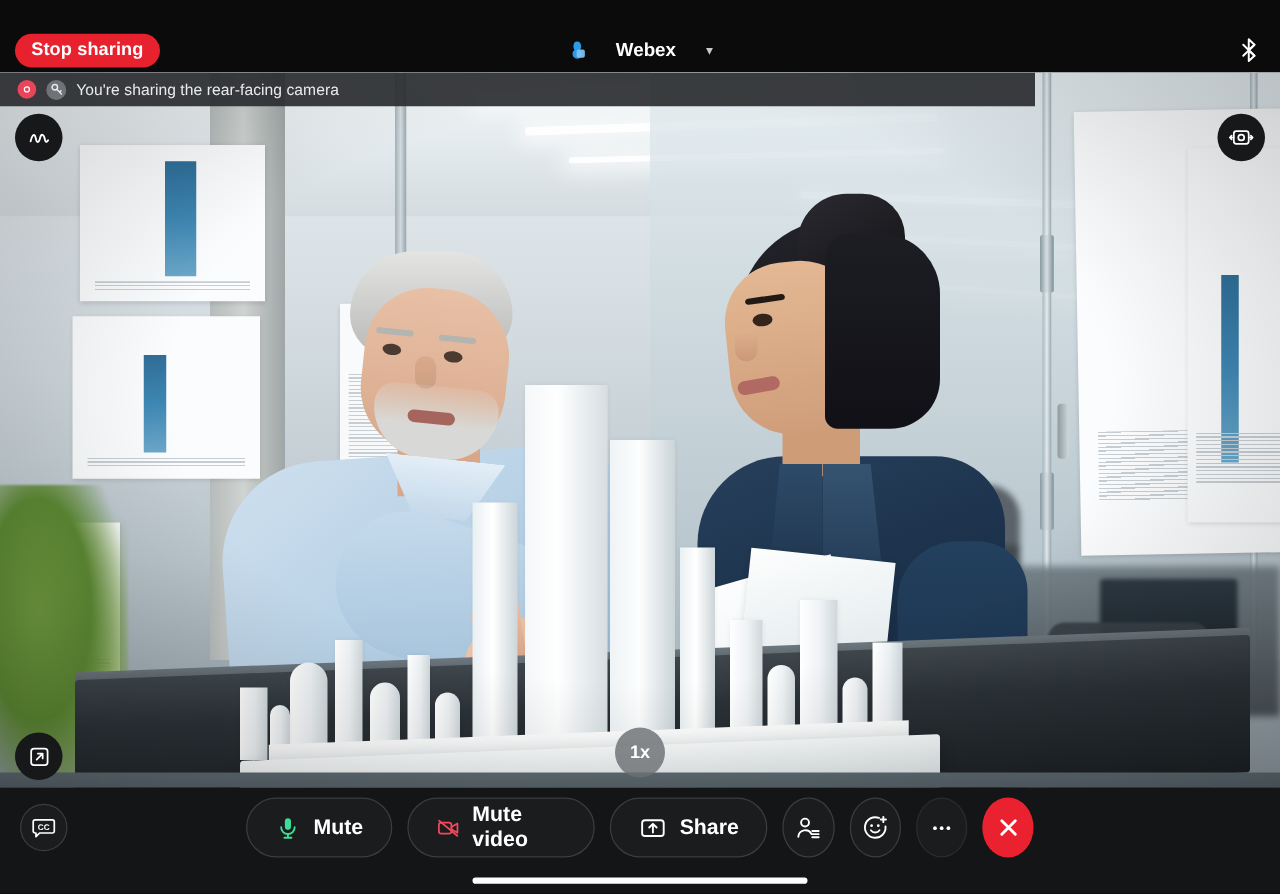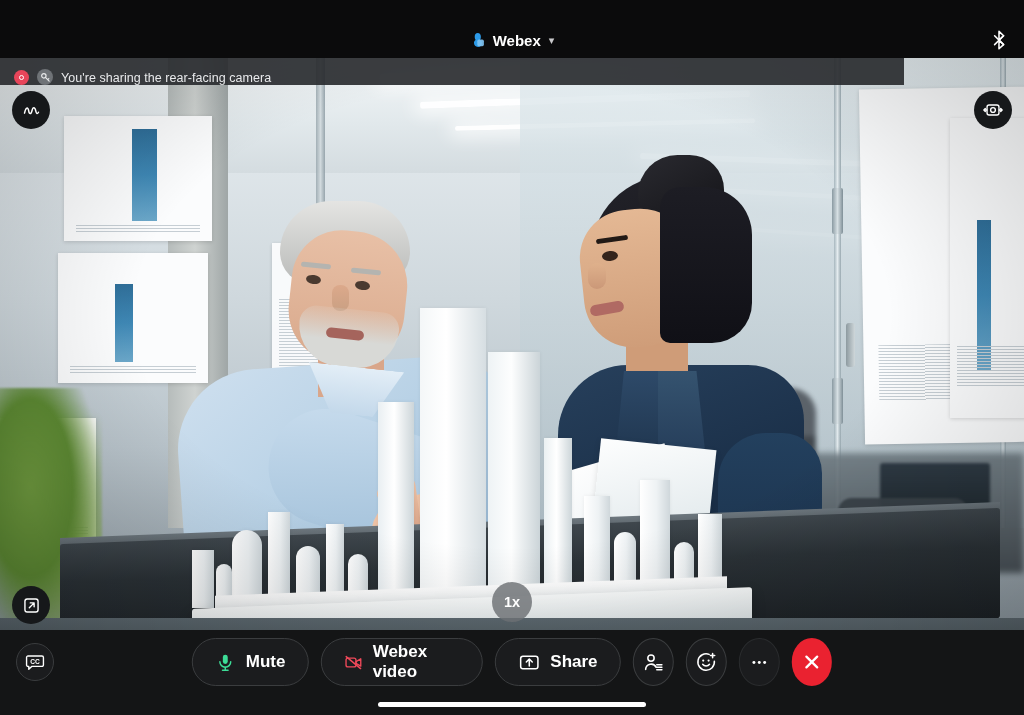--- a/index.html
+++ b/index.html
@@ -40,21 +40,21 @@
   }
   .stop-sharing{
     position:absolute; left:12px; top:5px;
     background:#e8212e; color:#fff; border:none;
     font-size:14.5px; font-weight:600; letter-spacing:.1px;
     padding:5px 13px 6px; border-radius:14px; cursor:pointer;
     font-family:"Liberation Sans", sans-serif;
   }
   .app-title{
     position:absolute; left:50%; top:0; transform:translateX(-50%);
-    height:36px; display:flex; align-items:center; gap:7px;
+    height:36px; display:flex; align-items:center; gap:23px;
     color:#fff; font-size:15px; font-weight:700; cursor:pointer;
   }
   .wbx-logo{ width:16px; height:16px; position:relative; display:block; }
   .chev{ font-size:11px; color:#c9c9cc; font-weight:400; margin-left:1px;}
   .bt-icon{ position:absolute; right:14px; top:7px; width:22px; height:22px; }
 
   
   .stage{
     position:absolute; left:0; top:58px; width:1024px; height:572px;
     overflow:hidden; background:#9aa7ae;
@@ -268,23 +268,23 @@
     background:linear-gradient(90deg,#e9eff2,#ffffff 45%,#ccd5d9); }
   .tall4{ left:352px; width:28px; height:170px;
     background:linear-gradient(90deg,#eaf0f2,#ffffff 45%,#ccd5d9); }
   .cyl{ border-radius:16px 16px 0 0; }
 
   .vignette{ position:absolute; inset:0; pointer-events:none;
     background:radial-gradient(ellipse at 50% 45%, rgba(0,0,0,0) 52%, rgba(0,0,0,.22) 100%);}
 
   
   .share-banner{
-    position:absolute; left:0; top:0; width:904px; height:27px;
+    position:absolute; left:0; top:0; width:828px; height:27px;
     background:rgba(42,45,48,.92);
-    display:flex; align-items:flex-end; gap:8px; padding-left:14px;
+    display:flex; align-items:center; gap:8px; padding-left:14px;
     color:#e9eaec; font-size:12.5px; letter-spacing:.05px;
   }
   .rec-dot{ width:15px; height:15px; border-radius:50%; background:#e8455a;
     display:flex; align-items:center; justify-content:center; flex:none;}
   .rec-dot b{ display:block; width:5px; height:5px; border-radius:50%;
     border:1.4px solid #fff; }
   .key-badge{ width:16px; height:16px; border-radius:50%; background:#6f7377;
     display:flex; align-items:center; justify-content:center; flex:none;}
 
   
@@ -337,20 +337,21 @@
     width:268px; height:5px; border-radius:3px; background:#fff;
   }
 </style>
 </head>
 <body>
 
 <div class="screen">
 
 
   <div class="navrow">
+    <button class="stop-sharing">Stop sharing</button>
 
     <div class="app-title">
       <svg class="wbx-logo" viewBox="0 0 16 16">
         <path d="M8 1.1c2.0 0 3.2 1.6 3.2 3.8 0 1.3-.4 2.4-1 3.2 1.2.5 2 1.6 2 3.1 0 2.2-1.6 3.7-3.9 3.7-2.5 0-4-1.6-4-3.9 0-1.4.6-2.5 1.6-3.1-.6-.8-.9-1.8-.9-2.9C5 2.7 6.1 1.1 8 1.1z" fill="#2c9ae8"></path>
         <rect x="7.6" y="7.6" width="6.6" height="6.6" rx="1.6" fill="#7fc3f2" opacity=".92"></rect>
       </svg>
       <span>Webex</span>
       <span class="chev">▾</span>
     </div>
 
@@ -544,21 +545,21 @@
         </svg>
         <span>Mute</span>
       </div>
 
       <div class="pill">
         <svg width="23" height="23" viewBox="0 0 24 24">
           <rect x="2.8" y="6.6" width="12.4" height="10.8" rx="2.4" fill="none" stroke="#f0495a" stroke-width="1.7"></rect>
           <path d="M15.2 10.8 L21.2 7.4 v9.2 l-6-3.4 Z" fill="none" stroke="#f0495a" stroke-width="1.7" stroke-linejoin="round"></path>
           <path d="M3 4.6 L21 19.6" stroke="#f0495a" stroke-width="1.8" stroke-linecap="round"></path>
         </svg>
-        <span>Webex video</span>
+        <span>Mute video</span>
       </div>
 
       <div class="pill">
         <svg width="23" height="23" viewBox="0 0 24 24">
           <rect x="3" y="5.4" width="18" height="13.2" rx="2.4" fill="none" stroke="#fff" stroke-width="1.6"></rect>
           <path d="M12 15.6 V8.6 M8.9 11.5 L12 8.4 L15.1 11.5" fill="none" stroke="#fff" stroke-width="1.6" stroke-linecap="round" stroke-linejoin="round"></path>
         </svg>
         <span>Share</span>
       </div>
 

